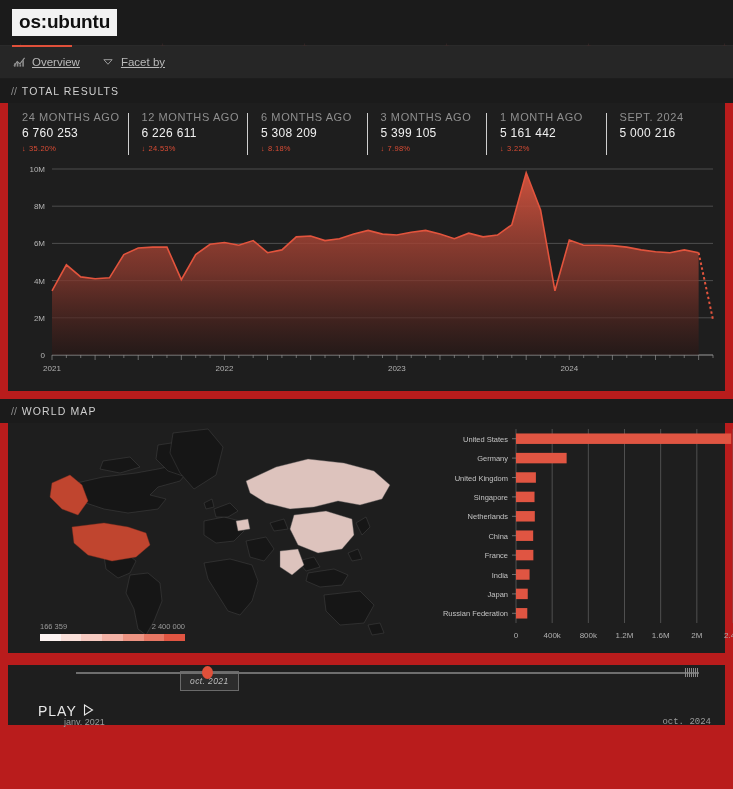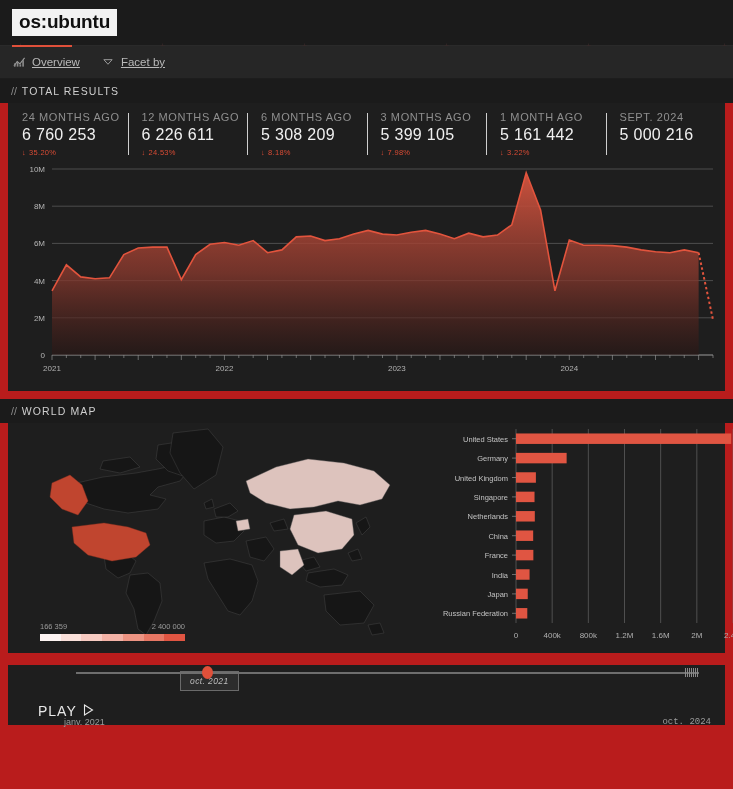--- a/index.html
+++ b/index.html
@@ -54,21 +54,21 @@
   
   .panel { background:#1e1e1e; margin: 0 8px; }
 
   
   .stats { display:flex; height: 56px; align-items:stretch; padding: 8px 0 0 0; }
   .stat { flex:1; padding-left: 14px; position:relative; }
   .stat + .stat::before {
     content:""; position:absolute; left:0; top:2px; bottom:4px; width:1px; background:#cfcfcf;
   }
   .stat-label { color:#8f8f8f; font-size:11px; letter-spacing:.6px; margin-bottom:3px; }
-  .stat-value { color:#f0f0f0; font-size:16px; letter-spacing:.3px; margin-bottom:4px; }
+  .stat-value { color:#f0f0f0; font-size:12px; letter-spacing:.3px; margin-bottom:4px; }
   .stat-delta { color:#d84b34; font-size:7.5px; letter-spacing:.3px; display:flex; align-items:center; gap:3px; }
 
   
   .linechart-wrap { position:relative; height: 232px; }
   .linechart-wrap svg { display:block; }
 
   
   .mapzone { display:flex; height: 230px; }
   .mapbox { width: 430px; position:relative; }
   .barbox { flex:1; position:relative; }

